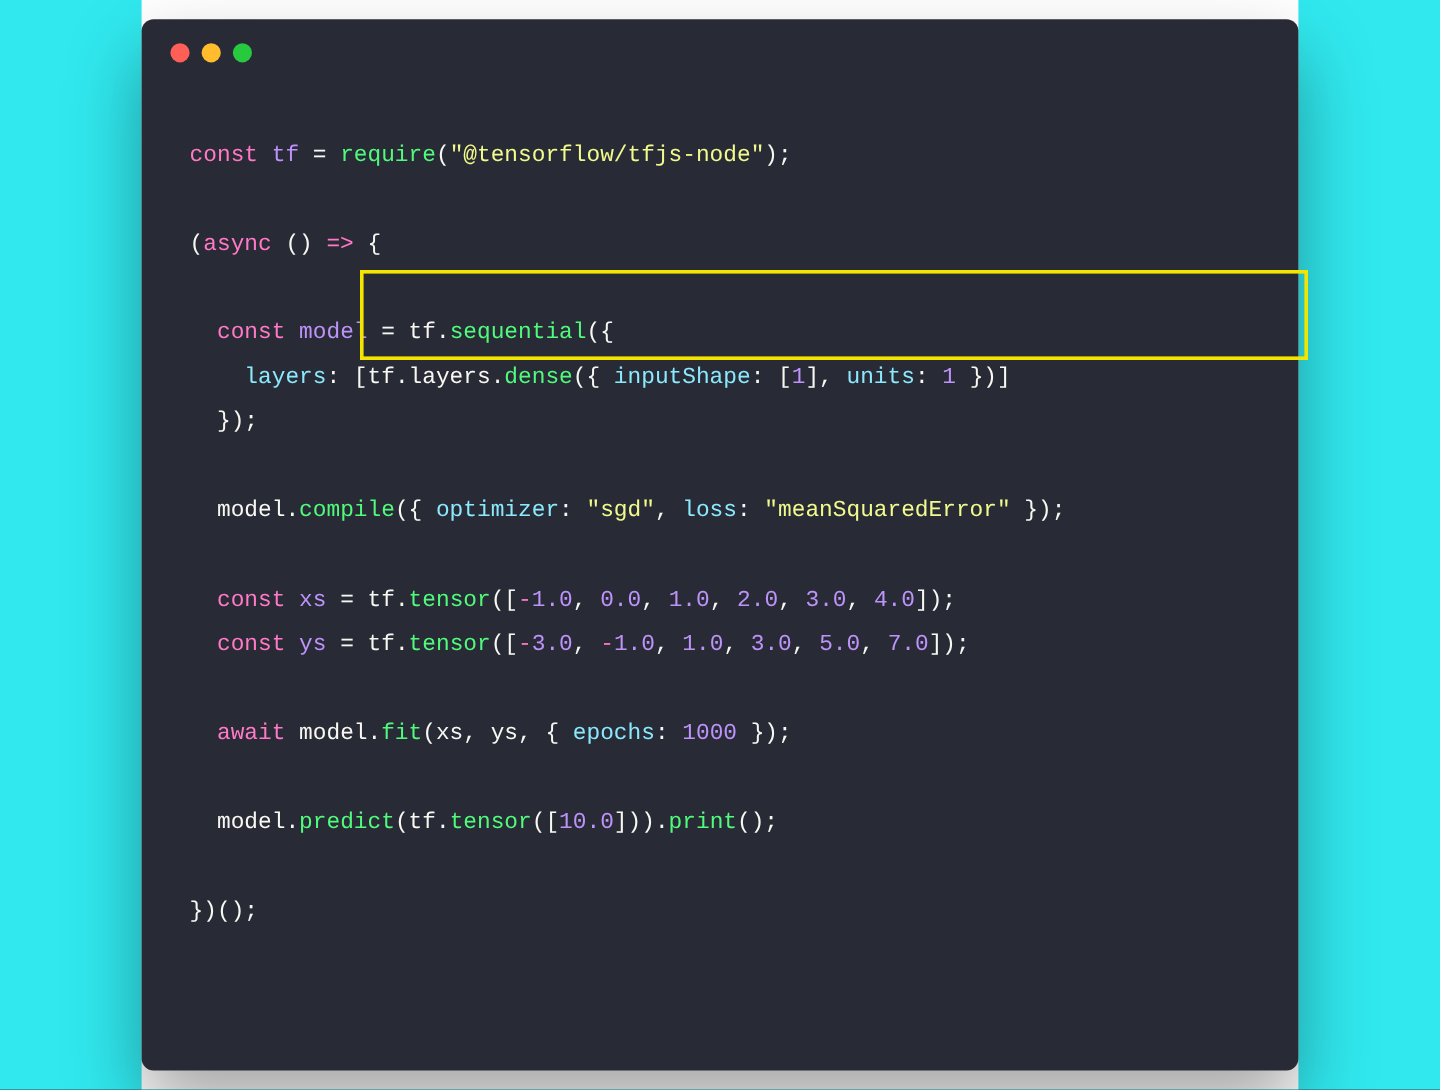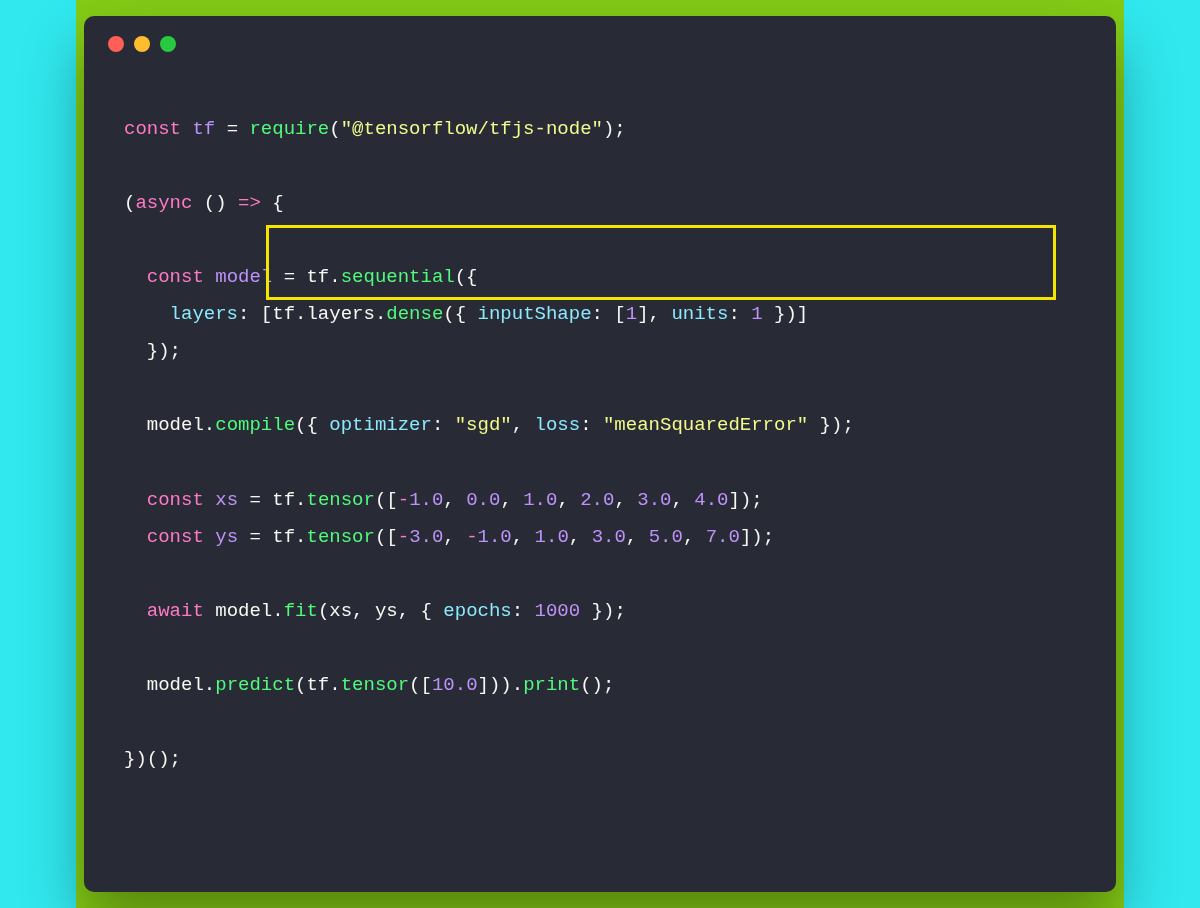--- a/index.html
+++ b/index.html
@@ -5,23 +5,23 @@
   * { margin: 0; padding: 0; box-sizing: border-box; }
   html, body { width: 100%; height: 100%; }
   body {
     background: #30e8ee;
     display: flex;
     align-items: center;
     justify-content: center;
     font-family: "SF Mono", "Menlo", "Consolas", "Liberation Mono", monospace;
   }
   .stage {
-    width: 1048px;
+    width: 964px;
     height: 908px;
-    background: #84cc16;
+    background: #ffffff;
     display: flex;
     align-items: center;
     justify-content: center;
   }
   .window {
     width: 1032px;
     background: #282a36;
     border-radius: 10px;
     box-shadow: 0 30px 60px rgba(0,0,0,0.35);
     padding-bottom: 30px;

